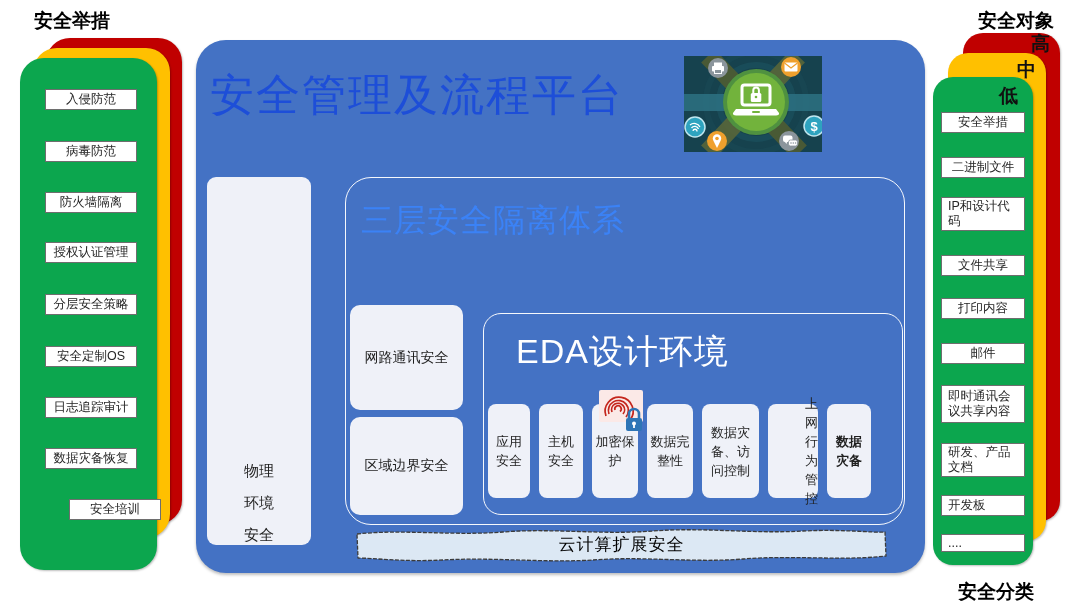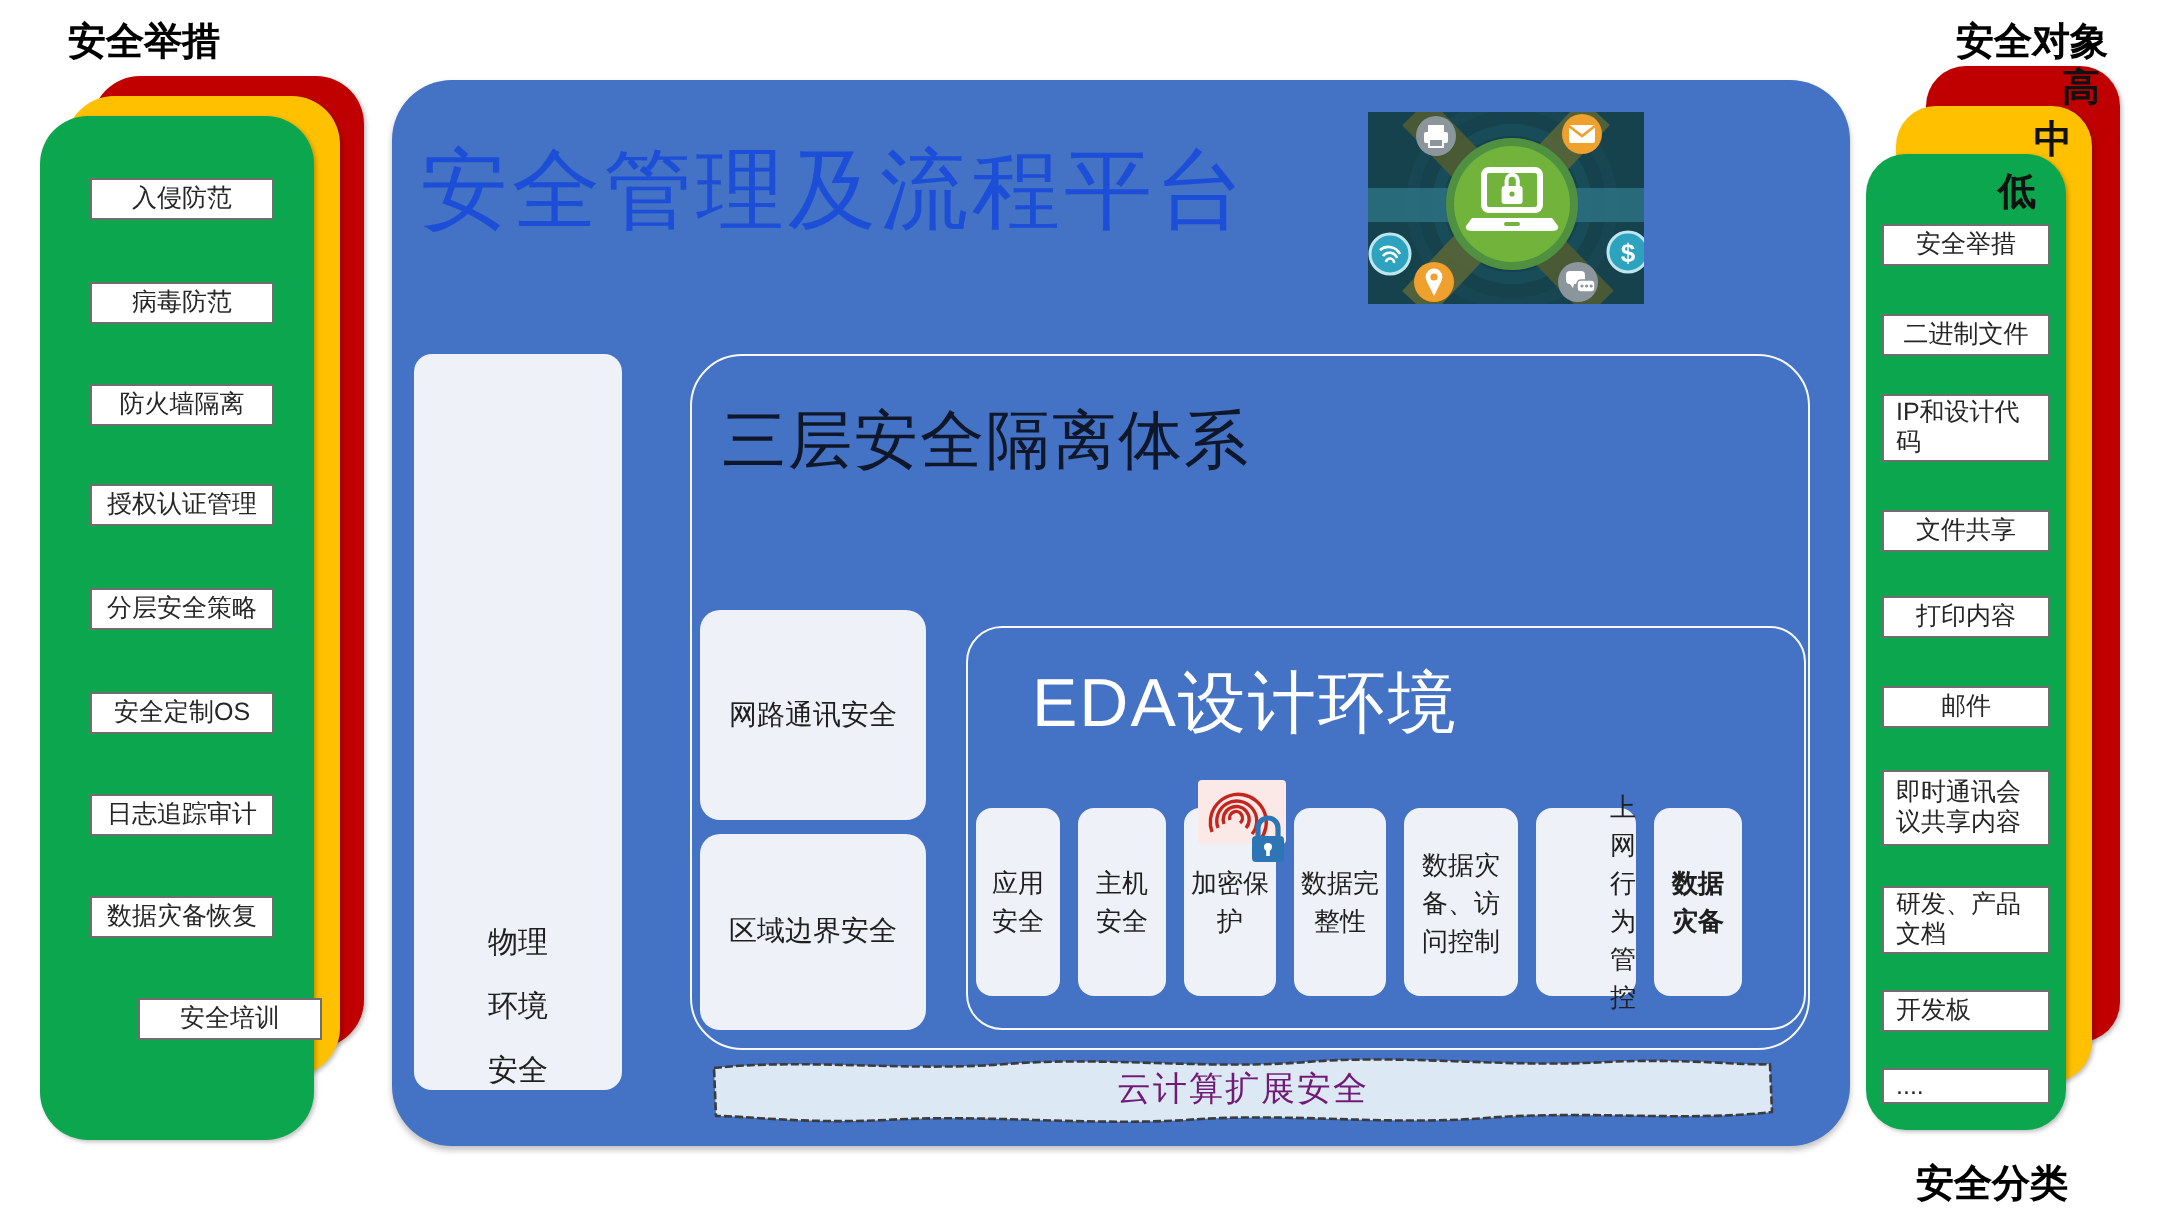--- a/index.html
+++ b/index.html
@@ -22,30 +22,30 @@
   .ibox.wrapleft{justify-content:flex-start;text-align:left;padding-left:6px;}
   
   .black-title{position:absolute;font-size:19px;font-weight:bold;color:#000;white-space:nowrap;}
   .level-label{position:absolute;font-size:19px;font-weight:600;color:#111;}
   
   .platform{position:absolute;left:196px;top:40px;width:729px;height:533px;background:#4472C4;border-radius:30px;box-shadow:0 2px 3px rgba(0,0,0,.25);}
   .platform-title{position:absolute;left:210px;top:66px;font-size:44px;letter-spacing:2px;color:#1d4ed8;white-space:nowrap;}
   .lightbox{position:absolute;background:#EFF1F8;border-radius:10px;}
   .physical{left:207px;top:177px;width:104px;height:368px;border-radius:9px;display:flex;flex-direction:column;align-items:center;justify-content:flex-end;gap:13px;font-size:15px;color:#1f1f1f;}
   .isolation{position:absolute;left:345px;top:177px;width:560px;height:348px;border:1.5px solid rgba(255,255,255,.95);border-radius:26px;box-sizing:border-box;}
-  .isolation-title{position:absolute;left:361px;top:199px;font-size:32px;letter-spacing:1px;color:#0f172a;white-space:nowrap;}
+  .isolation-title{position:absolute;left:361px;top:199px;font-size:32px;letter-spacing:1px;color:#3b82f6;white-space:nowrap;}
   .sidebox{width:113px;display:flex;align-items:center;justify-content:center;font-size:14px;color:#1f1f1f;}
   .eda{position:absolute;left:483px;top:313px;width:420px;height:202px;border:1.5px solid rgba(255,255,255,.95);border-radius:18px;box-sizing:border-box;}
   .eda-title{position:absolute;left:500px;top:329px;font-size:34px;letter-spacing:1px;color:#ffffff;white-space:nowrap;margin-left:16px;}
   .eda-row{position:absolute;left:488px;top:404px;width:386px;height:94px;display:flex;gap:9px;}
   .ebox{
     background:#EFF1F8;border-radius:8px;display:flex;align-items:center;justify-content:center;
     text-align:center;font-size:13px;line-height:19px;color:#1f1f1f;padding:2px 3px;box-sizing:border-box;flex:0 0 auto;
   }
-  .banner-text{position:absolute;left:353px;top:533px;width:537px;text-align:center;font-size:17px;color:#701a75;letter-spacing:1px;}
+  .banner-text{position:absolute;left:353px;top:533px;width:537px;text-align:center;font-size:17px;color:#000000;letter-spacing:1px;}
   .illus{position:absolute;left:684px;top:56px;width:138px;height:96px;}
   .fpicon{position:absolute;left:598px;top:388px;width:50px;height:46px;}
 </style>
 </head>
 <body>
 
 <div class="stage">
 
   <div class="black-title" style="left:34px;top:8px;">安全举措</div>
   <div class="card red" style="left:46px;top:38px;width:136px;height:486px;"></div>

